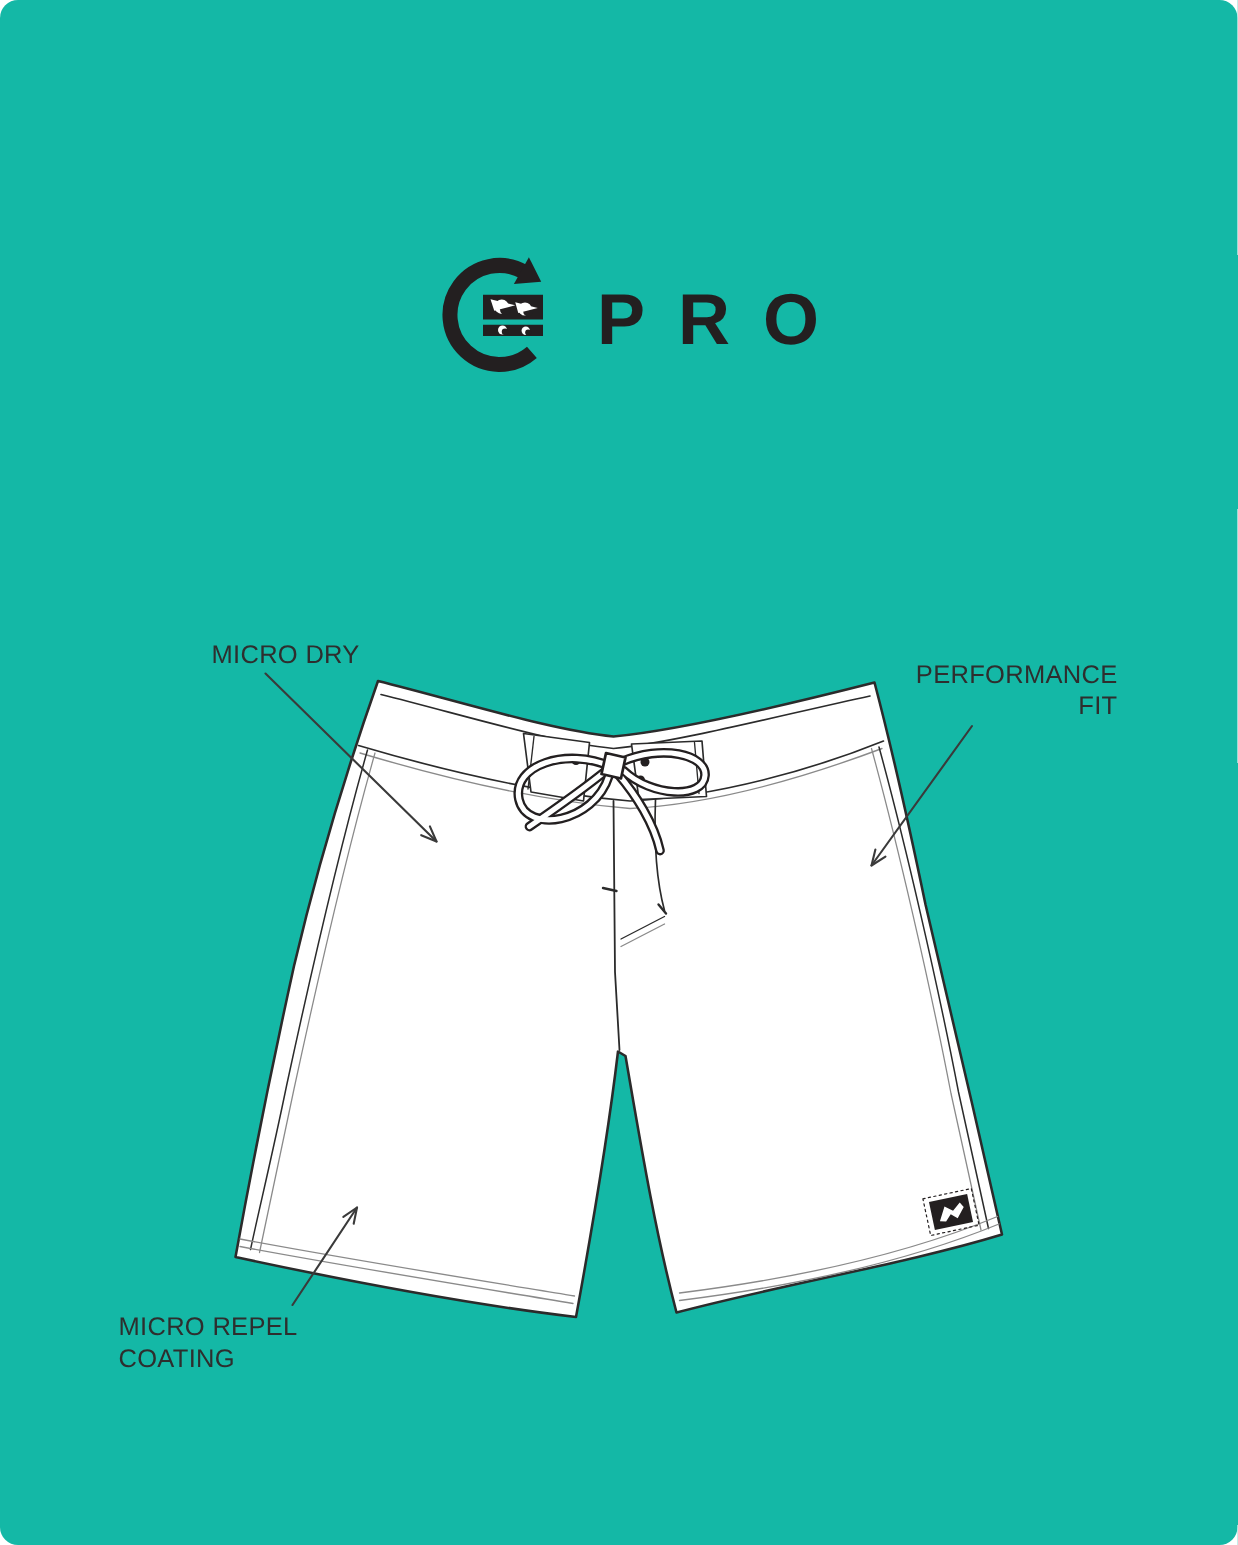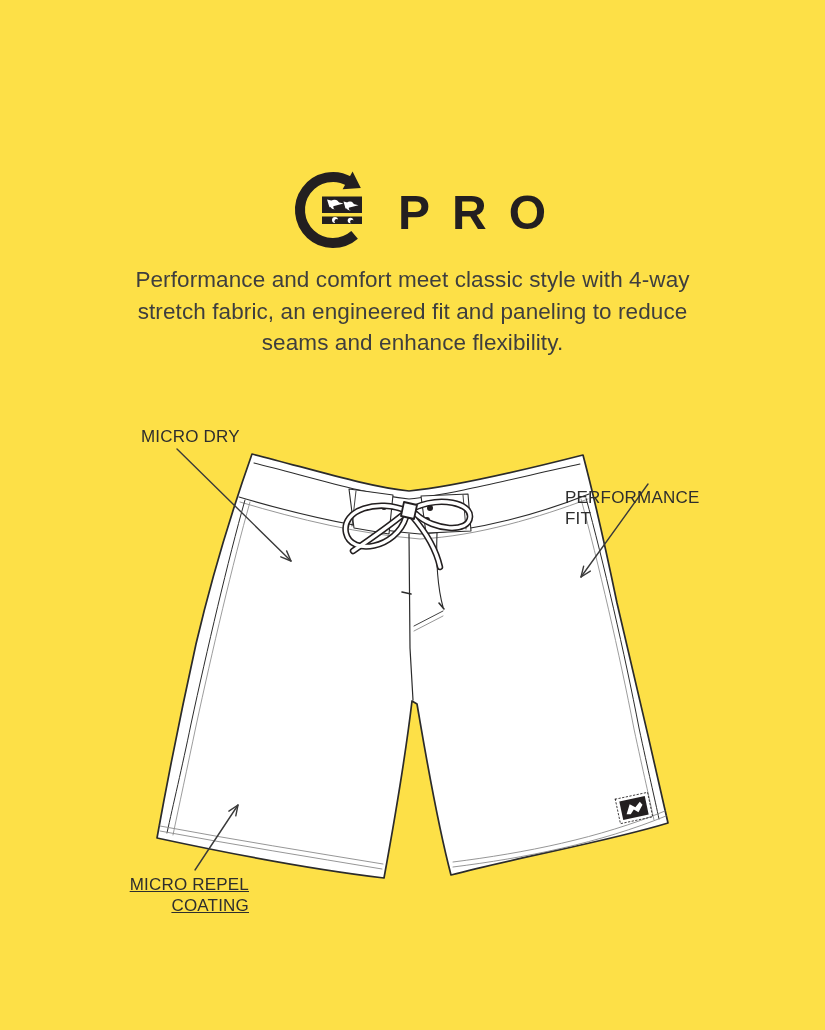--- a/index.html
+++ b/index.html
@@ -1,22 +1,23 @@
 <!DOCTYPE html>
 <html><head>
 <meta charset="utf-8">
 <style>
   html, body { margin: 0; padding: 0; background: #ffffff; }
   .page {
     position: relative;
     width: 825px;
     height: 1030px;
-    background: #fde047;
+    background: #14b8a6;
     font-family: "Liberation Sans", sans-serif;
     overflow: hidden;
+    border-radius: 12px;
   }
   .artwork {
     position: absolute;
     left: 0; top: 0;
     width: 825px; height: 1030px;
   }
   .description {
     position: absolute;
     left: 0; right: 0;
     top: 264px;
@@ -31,22 +32,22 @@
   }
   .callout {
     position: absolute;
     font-size: 17px;
     line-height: 21px;
     color: #2e2e2e;
     white-space: pre-line;
     letter-spacing: 0.2px;
   }
   .callout.quick-dry        { left: 141px; top: 426px; }
-  .callout.performance-fit  { left: 565px; top: 439px; width: 180px; text-align: left; margin-top: 48px; }
-  .callout.micro-repel      { left:  79px; top: 874px; width: 170px; text-align: right; text-decoration: underline; }
+  .callout.performance-fit  { left: 565px; top: 439px; width: 180px; text-align: right; }
+  .callout.micro-repel      { left:  79px; top: 874px; width: 170px; text-align: left; }
   .pro-text {
     font-family: "Liberation Sans", sans-serif;
     font-weight: bold;
     font-size: 48px;
     letter-spacing: 22px;
     fill: #231f20;
   }
 </style>
 </head>
 <body>
@@ -164,23 +165,20 @@
         <path d="M648 484 L581 577"></path>
         <path d="M581 577 L590.3 571.1 M581 577 L583.6 566.3"></path>
       </g>
       <g>
         <path d="M195 870 L238 805"></path>
         <path d="M238 805 L228.9 811.2 M238 805 L235.8 815.8"></path>
       </g>
     </g>
   </svg>
 
-  <p class="description">Performance and comfort meet classic style with 4-way
-stretch fabric, an engineered fit and paneling to reduce
-seams and enhance flexibility.</p>
 
   <div class="callout quick-dry">MICRO DRY</div>
 
   <div class="callout performance-fit">PERFORMANCE
 FIT</div>
 
   <div class="callout micro-repel">MICRO REPEL
 COATING</div>
 
 </div>

